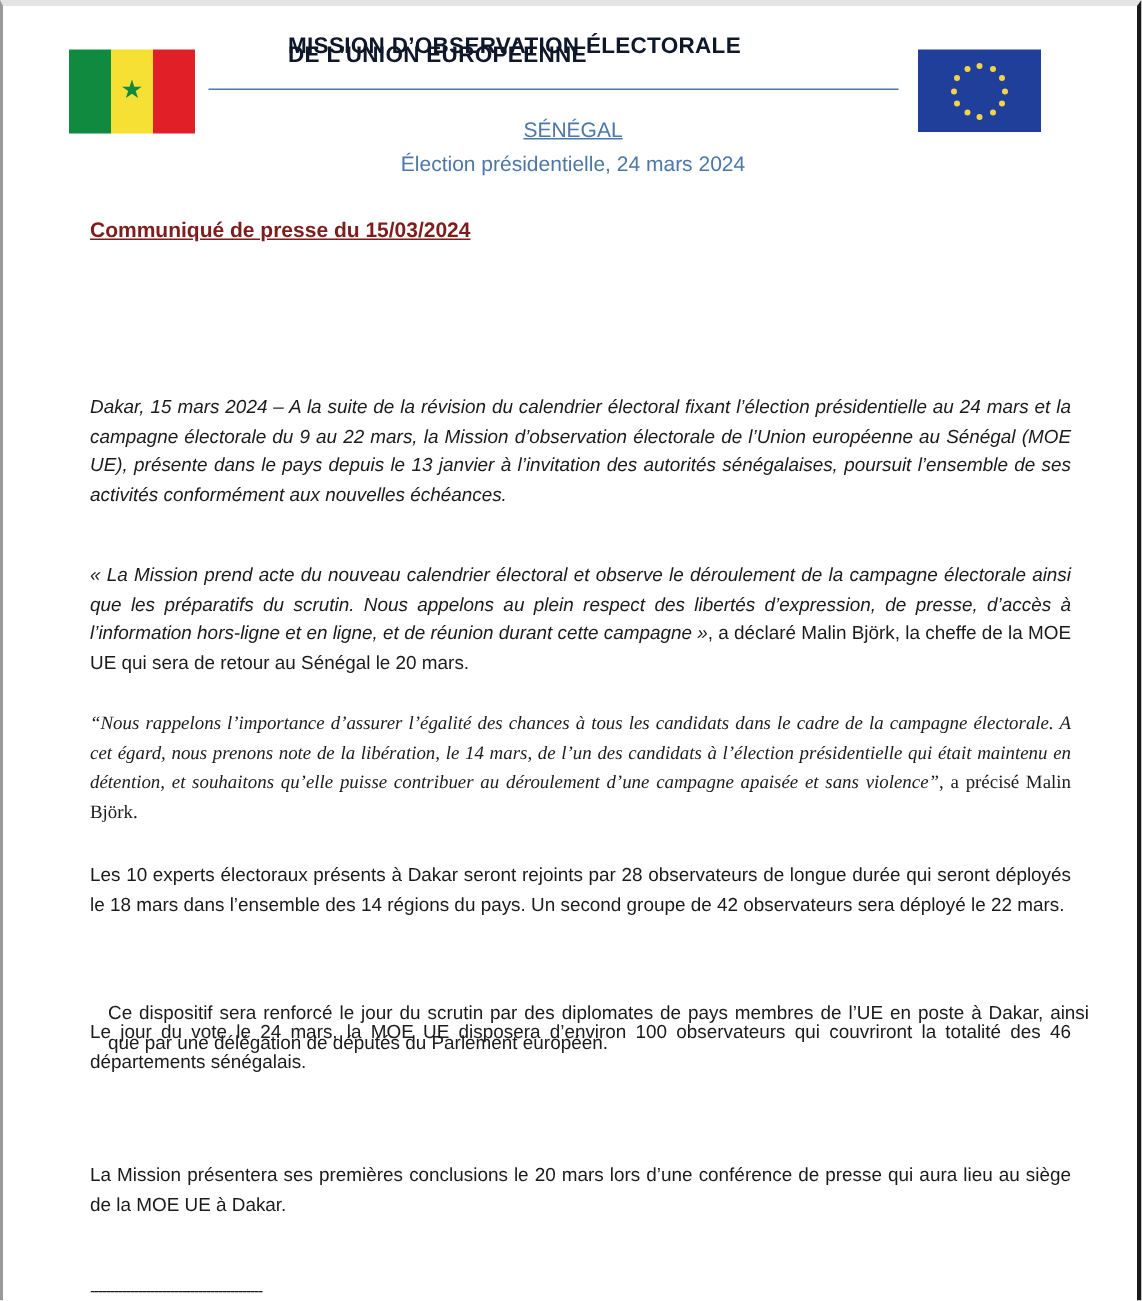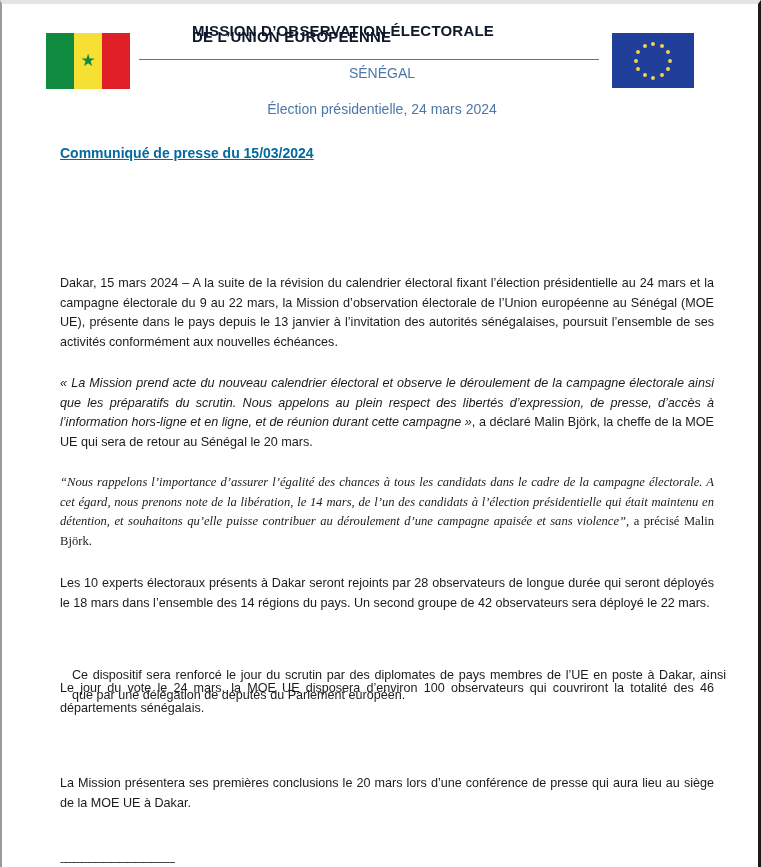--- a/index.html
+++ b/index.html
@@ -45,33 +45,33 @@
     .title1 { top: 18px; }
     .title2 { top: 24px; }
     .hrule {
       position: absolute; left: 137px; top: 55px; width: 460px; height: 0;
       border-top: 1.5px solid #4c77a8;
     }
     .sub1, .sub2 {
       position: absolute; left: 190px; width: 380px; text-align: center;
       color: #4c77a8; font-size: 14px;
     }
-    .sub1 { top: 61px; }
+    .sub1 { top: 74px; text-decoration: underline; }
     .sub2 { top: 97px; }
     .press-date {
       position: absolute; left: 58px; top: 141px; font-weight: bold; font-size: 14px;
-      color: #0369a1; text-decoration: underline;
+      color: #7f1d1d; text-decoration: underline;
     }
     .headline {
       position: absolute; left: 58px; top: 205px; width: 660px; font-weight: bold;
       font-size: 15.2px; line-height: 22px; color: #1b1b1b;
     }
     .para { position: absolute; left: 58px; width: 654px; color: #1b1b1b;
       font-size: 12.6px; line-height: 19.7px; text-align: justify; }
-    .para.p1 { top: 270px; }
+    .para.p1 { top: 258px; font-style: italic; }
     .para.p2 { top: 370px; }
     .para.p3 { top: 469px; font-family: Liberation Serif, serif; }
     .para.p4 { top: 570px; }
     .para.p5 { top: 650px; }
     .para.p6 { top: 675px; }
     .para.p7 { top: 770px; }
     .it { font-style: italic; }
     .separator {
       position: absolute; left: 58px; top: 851px; color: #1b1b1b; font-size: 11px;
       letter-spacing: -1px; line-height: 12px;

